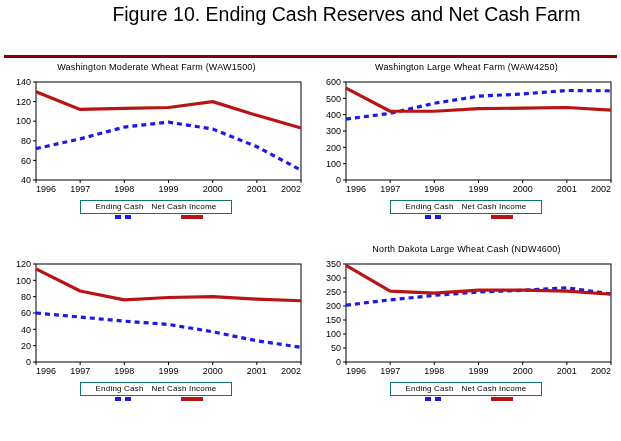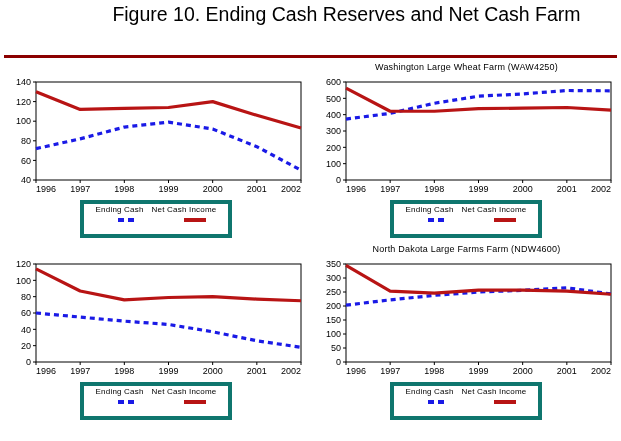--- a/index.html
+++ b/index.html
@@ -80,22 +80,22 @@
   .plot-svg {
     display: block;
   }
 
   
   .legend-box {
     position: absolute;
     top: 138px;
     left: 76px;
     width: 152px;
-    height: 38px;
-    border: 4px solid #0f766e;
+    height: 14px;
+    border: 1px solid #0f766e;
     background: #ffffff;
     box-sizing: border-box;
   }
   .legend-inner {
     position: relative;
     width: 100%;
     height: 100%;
   }
   .legend-labels {
     position: absolute;
@@ -148,20 +148,21 @@
 <body>
 
 <div id="page">
 
   <div id="title-block">
     <div class="fig-title-line">Figure 10. Ending Cash Reserves and Net Cash Farm</div>
   </div>
   <div id="title-rule"></div>
 
   <div class="panel" id="panel-tl">
+    <div class="panel-title">Washington Moderate Wheat Farm (WAW1500)</div>
     <div class="plot-wrap">
         <svg width="305" height="120" viewBox="0 0 305 120" class="plot-svg">
           <rect x="32" y="6" width="265" height="98" fill="#ffffff" stroke="#000000" stroke-width="1"></rect>
           <line x1="29" y1="104" x2="32" y2="104" stroke="#000000" stroke-width="1"></line>
           <text x="27" y="107.2" class="tick-label" text-anchor="end">40</text>
           <line x1="29" y1="84.4" x2="32" y2="84.4" stroke="#000000" stroke-width="1"></line>
           <text x="27" y="87.60000000000001" class="tick-label" text-anchor="end">60</text>
           <line x1="29" y1="64.8" x2="32" y2="64.8" stroke="#000000" stroke-width="1"></line>
           <text x="27" y="68" class="tick-label" text-anchor="end">80</text>
           <line x1="29" y1="45.2" x2="32" y2="45.2" stroke="#000000" stroke-width="1"></line>
@@ -294,21 +295,21 @@
         </div>
         <div class="legend-keys">
           <div class="key-dashed"></div>
           <div class="key-solid"></div>
         </div>
       </div>
     </div>
   </div>
 
   <div class="panel" id="panel-br">
-    <div class="panel-title">North Dakota Large Farms Farm (NDW4600)</div>
+    <div class="panel-title">North Dakota Large Wheat Cash (NDW4600)</div>
     <div class="plot-wrap">
         <svg width="305" height="120" viewBox="0 0 305 120" class="plot-svg">
           <rect x="32" y="6" width="265" height="98" fill="#ffffff" stroke="#000000" stroke-width="1"></rect>
           <line x1="29" y1="104" x2="32" y2="104" stroke="#000000" stroke-width="1"></line>
           <text x="27" y="107.2" class="tick-label" text-anchor="end">0</text>
           <line x1="29" y1="90" x2="32" y2="90" stroke="#000000" stroke-width="1"></line>
           <text x="27" y="93.2" class="tick-label" text-anchor="end">50</text>
           <line x1="29" y1="76" x2="32" y2="76" stroke="#000000" stroke-width="1"></line>
           <text x="27" y="79.2" class="tick-label" text-anchor="end">100</text>
           <line x1="29" y1="62" x2="32" y2="62" stroke="#000000" stroke-width="1"></line>

